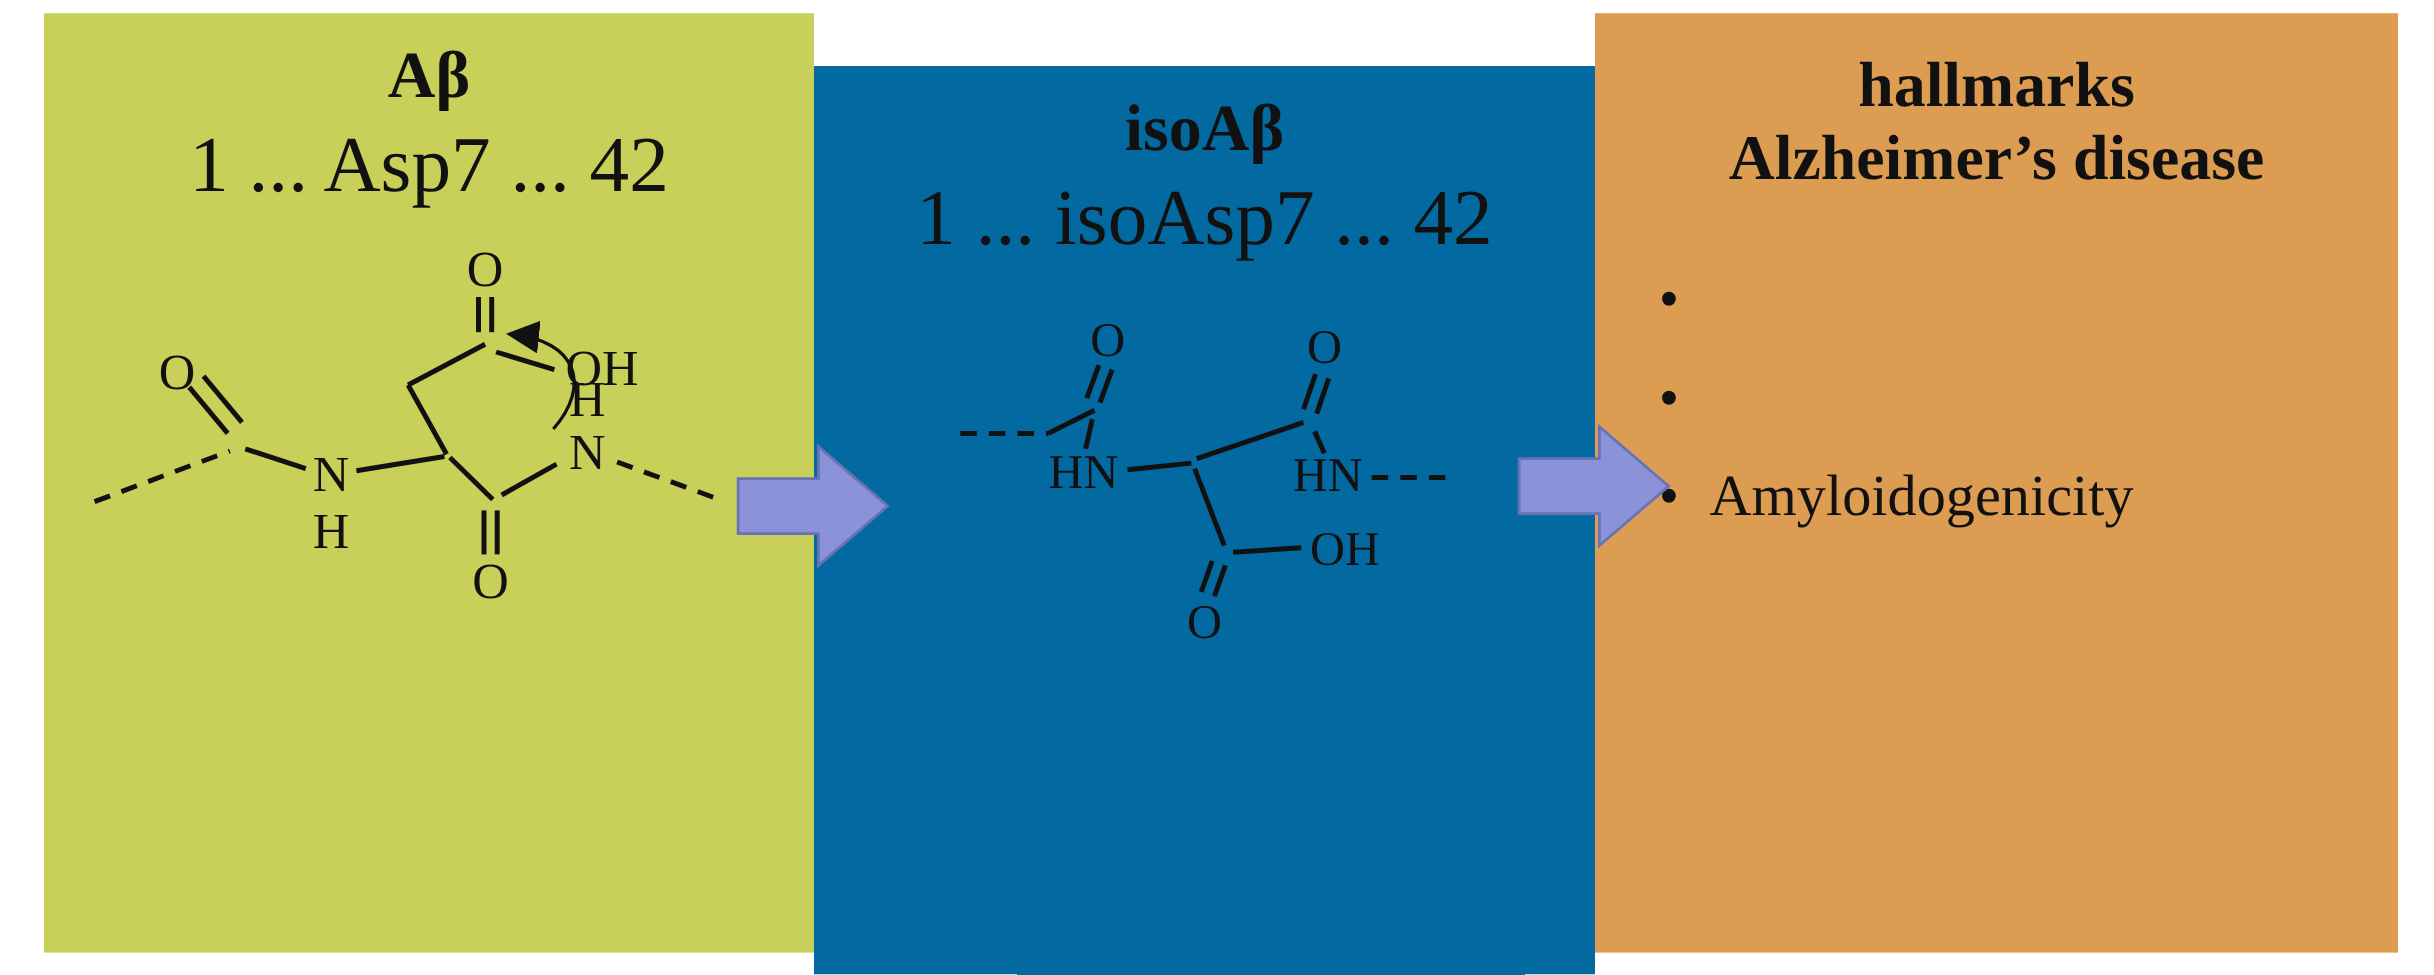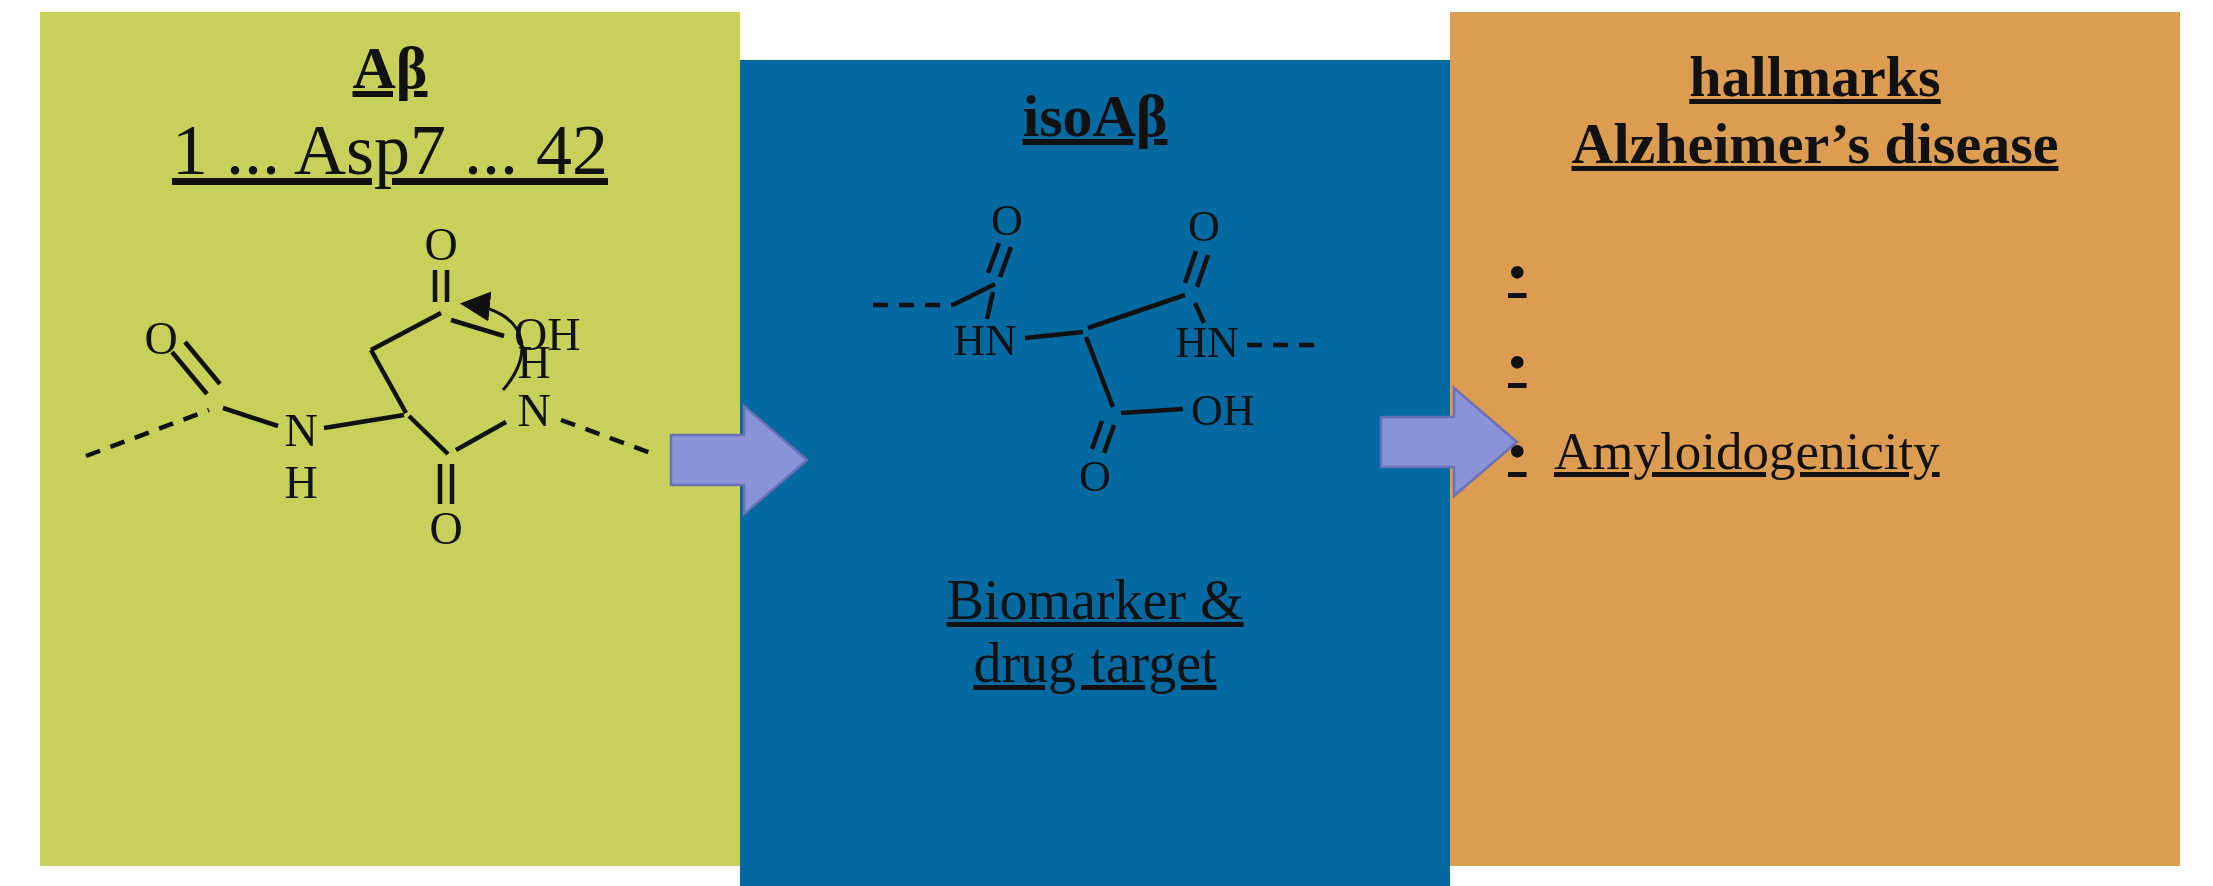--- a/index.html
+++ b/index.html
@@ -14,21 +14,20 @@
     overflow: hidden;
   }
 
   .panels {
     position: absolute;
     left: 40px;
     top: 12px;
     width: 2140px;
     height: 854px;
     display: flex;
-    text-decoration: underline;
   }
 
   .panel { height: 100%; }
   .panel-abeta     { width: 700px; background: #c8d05a; }
   .panel-isoabeta  { width: 710px; background: #0369a1; margin-top: 48px; }
   .panel-hallmarks { width: 730px; background: #dc9d53; }
 
   .panel-title {
     font-size: 60px;
     font-weight: bold;
@@ -148,20 +147,21 @@
           <text x="448" y="152" text-anchor="start">OH</text>
           <text x="468" y="180" text-anchor="middle">H</text>
           <text x="468" y="228" text-anchor="middle">N</text>
           <text x="380" y="346" text-anchor="middle">O</text>
         </g>
       </svg>
     </section>
 
     <section class="panel panel-isoabeta">
       <h2 class="panel-title">isoAβ</h2>
+      <div class="panel-subtitle">1 ... isoAsp7 ... 42</div>
 
       <svg class="structure structure-isoasp" width="480" height="350" viewBox="0 0 480 350" xmlns="http://www.w3.org/2000/svg">
         <g>
           <line class="dashed" x1="18" y1="120" x2="98" y2="120"></line>
           <line class="dashed" x1="392" y1="160" x2="464" y2="160"></line>
         </g>
 
         <g>
 
           <line x1="98" y1="120" x2="140" y2="99"></line>
@@ -191,24 +191,20 @@
         <g>
           <text x="152" y="50" text-anchor="middle">O</text>
           <text x="349" y="56" text-anchor="middle">O</text>
           <text x="130" y="170" text-anchor="middle">HN</text>
           <text x="352" y="172" text-anchor="middle">HN</text>
           <text x="336" y="240" text-anchor="start">OH</text>
           <text x="240" y="306" text-anchor="middle">O</text>
         </g>
       </svg>
 
-      <div class="caption">
-        <div>Biomarker &amp;</div>
-        <div>drug target</div>
-      </div>
     </section>
 
     <section class="panel panel-hallmarks">
       <h2 class="hallmarks-title">
         <div>hallmarks</div>
         <div>Alzheimer’s disease</div>
       </h2>
       <ul class="bullets">
         <li>
           <span class="marker">•</span>

